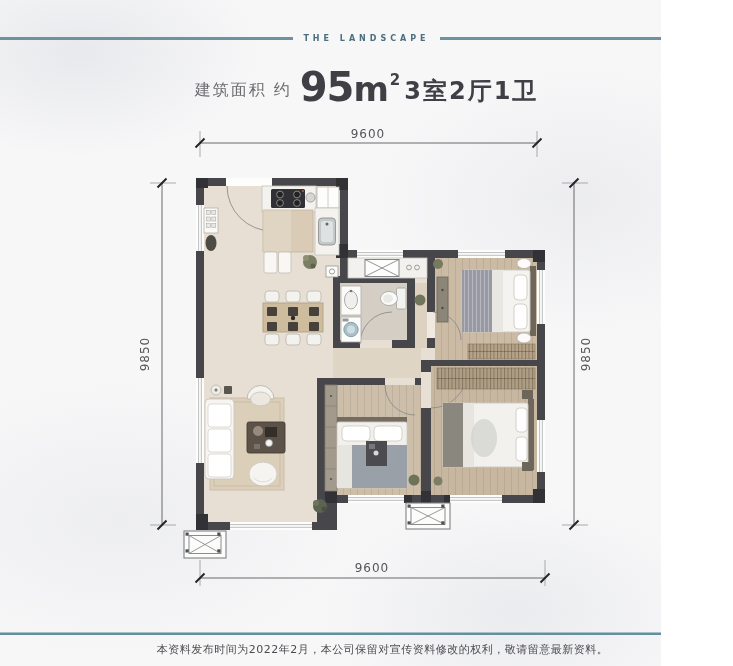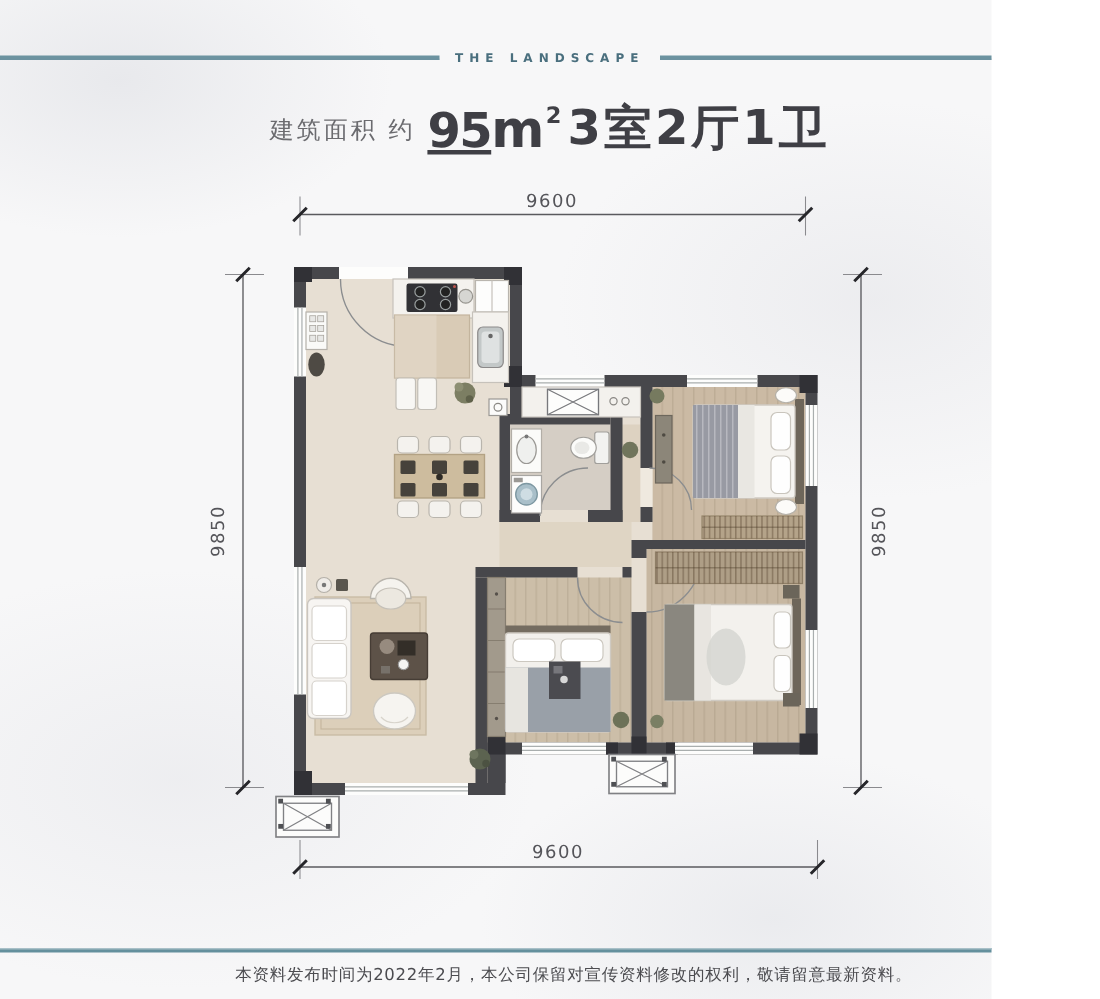--- a/index.html
+++ b/index.html
@@ -16,24 +16,24 @@
   
   .brand-row{position:absolute;top:34px;left:0;width:733px;display:flex;align-items:center;}
   .brand-rule{flex:1;height:2px;background:#6c93a0;border-bottom:1px solid rgba(108,147,160,.35);}
   .brand-text{
     padding:0 10px;font-size:8px;color:#4a6f7e;letter-spacing:4px;
     font-weight:bold;white-space:nowrap;
   }
   
   .title-row{position:absolute;top:64px;left:0;width:733px;text-align:center;color:#3f3f45;}
   .title-prefix{font-size:16px;color:#6b6b6f;letter-spacing:2px;margin-right:8px;vertical-align:6px;}
-  .title-number{font-size:32px;font-weight:600;letter-spacing:-1px;text-decoration:underline;}
+  .title-number{font-size:40px;font-weight:600;letter-spacing:-1px;}
   .title-unit{font-size:34px;font-weight:600;}
   .title-sup{font-size:15px;font-weight:600;vertical-align:16px;margin-left:1px;}
-  .title-rooms{font-size:32px;font-weight:600;letter-spacing:2px;margin-left:4px;vertical-align:2px;}
+  .title-rooms{font-size:24px;font-weight:600;letter-spacing:2px;margin-left:4px;vertical-align:2px;}
   
   .plan-svg{position:absolute;left:125px;top:105px;width:490px;height:485px;}
   .dim-label{font-size:12px;fill:#55555a;letter-spacing:1px;font-family:"DejaVu Sans","Liberation Sans",sans-serif;}
   
   .footer-rule{position:absolute;left:0;bottom:31px;width:733px;height:2px;background:#64909d;border-top:1px solid #a9c0c8;}
   .footer-text{position:absolute;left:0;bottom:9px;width:733px;text-align:center;font-size:11px;color:#4c4c50;letter-spacing:.5px;padding-left:16px;}
 </style>
 </head>
 <body>
 

